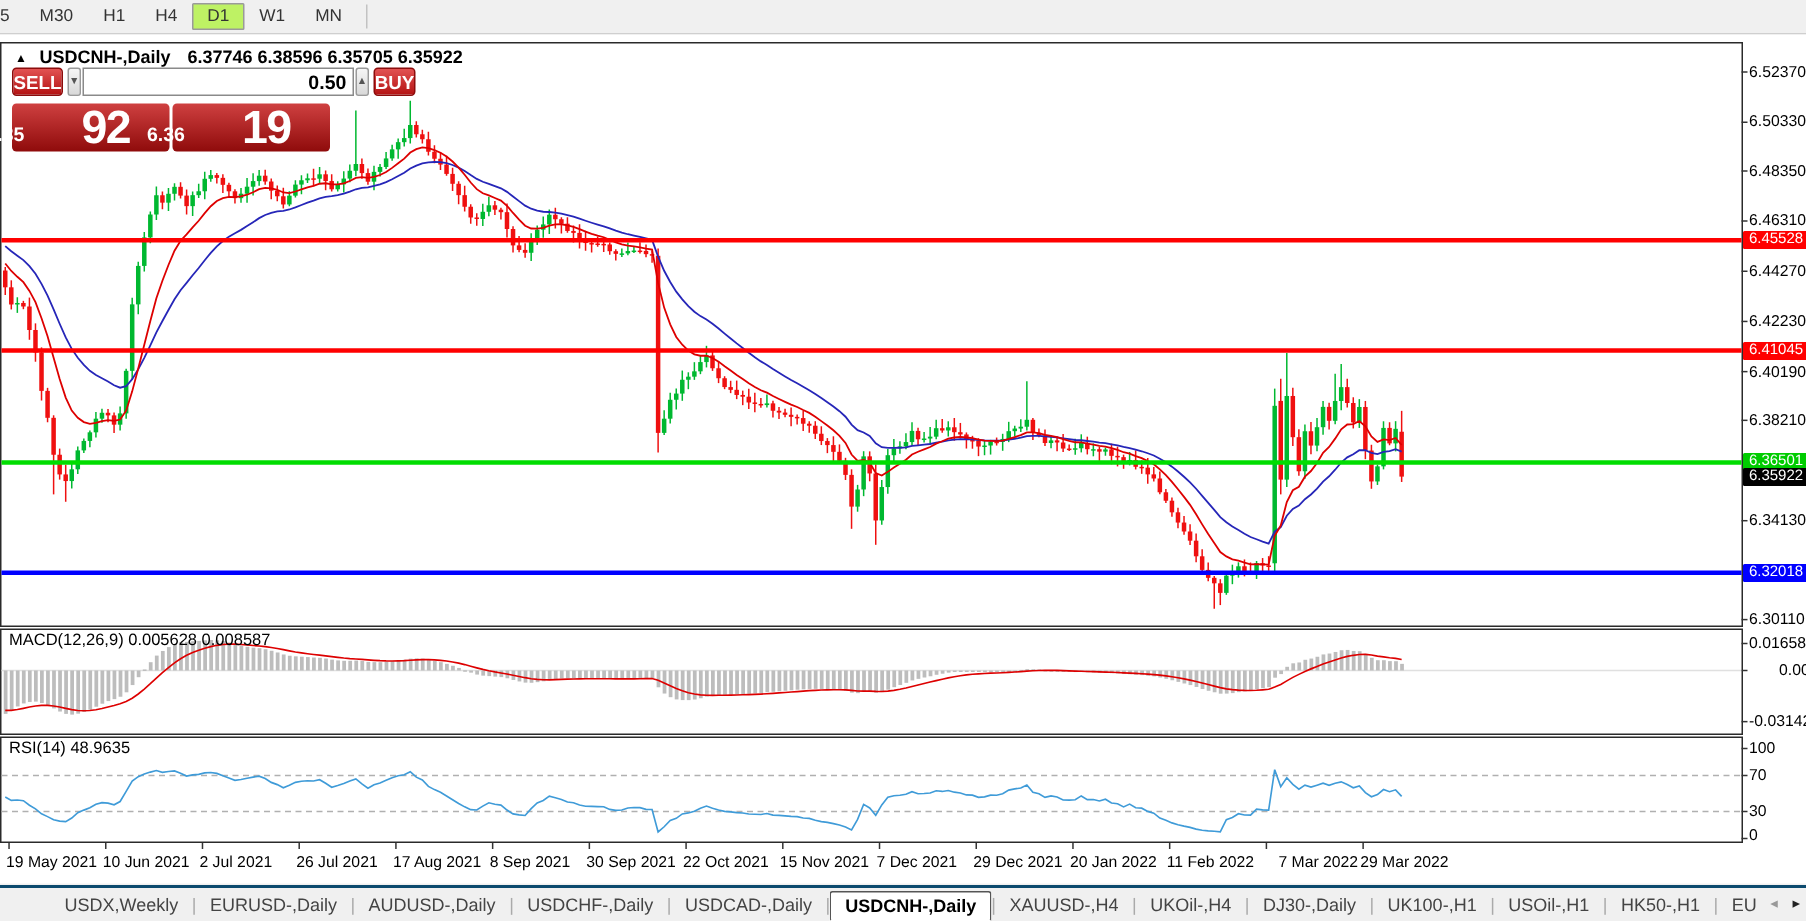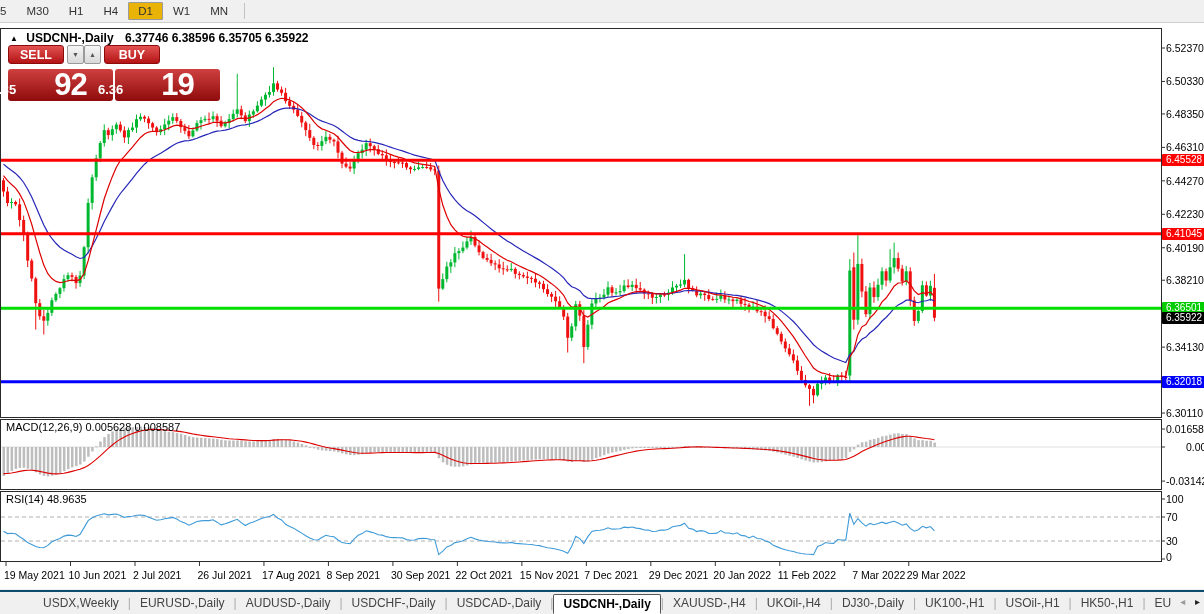--- a/index.html
+++ b/index.html
@@ -3,21 +3,21 @@
 <meta charset="utf-8">
 <style>
   html,body{margin:0;padding:0;}
   body{font-family:"Liberation Sans",sans-serif;background:#f0f0f0;}
   .screen{position:relative;width:1204px;height:614px;background:#f0f0f0;overflow:hidden;}
 
   
   .toolbar{position:absolute;left:0;top:0;width:1204px;height:22px;background:#f0f0f0;
            border-bottom:1px solid #cfcfcf;display:flex;align-items:center;}
   .tf-btn{margin-left:0;padding:2px 9px;font-size:11.5px;color:#333;cursor:default;border:1px solid transparent;}
-  .tf-btn.active{background:#eab308;border:1px solid #9a9a9a;border-radius:1px;}
+  .tf-btn.active{background:#bef264;border:1px solid #9a9a9a;border-radius:1px;}
   .tf-first{padding-left:1px;margin-left:-2px;}
   .tf-sep{width:1px;height:16px;background:#c2c2c2;margin:0 6px;}
 
   
   .chart-region{position:absolute;left:0;top:23px;width:1204px;height:566px;background:#fff;}
   svg.chart-canvas{position:absolute;left:0;top:0;}
 
   .chart-title{position:absolute;left:10px;top:8px;font-size:12px;font-weight:bold;color:#000;white-space:nowrap;}
   .chart-title .tri{font-size:8px;position:relative;top:-1px;margin-right:5px;}
   .chart-title .ohlc{margin-left:8px;font-weight:bold;}
@@ -831,20 +831,21 @@
       <span>USDCNH-,Daily</span>
       <span class="ohlc">6.37746 6.38596 6.35705 6.35922</span>
     </div>
 
     <div class="trade-panel">
       <div class="tp-row1">
         <div class="tp-btn">SELL</div>
         <div class="tp-spin down">
           <span>▼</span>
         </div>
+        <input class="tp-input" readonly="" value="0.50" style="">
         <div class="tp-spin">
           <span>▲</span>
         </div>
         <div class="tp-btn tp-buy">BUY</div>
       </div>
       <div class="tp-row2">
         <div class="tp-price bid">
           <span class="pp-small">6.35</span>
           <span class="pp-big">92</span>
           <span class="pp-sup">2</span>

